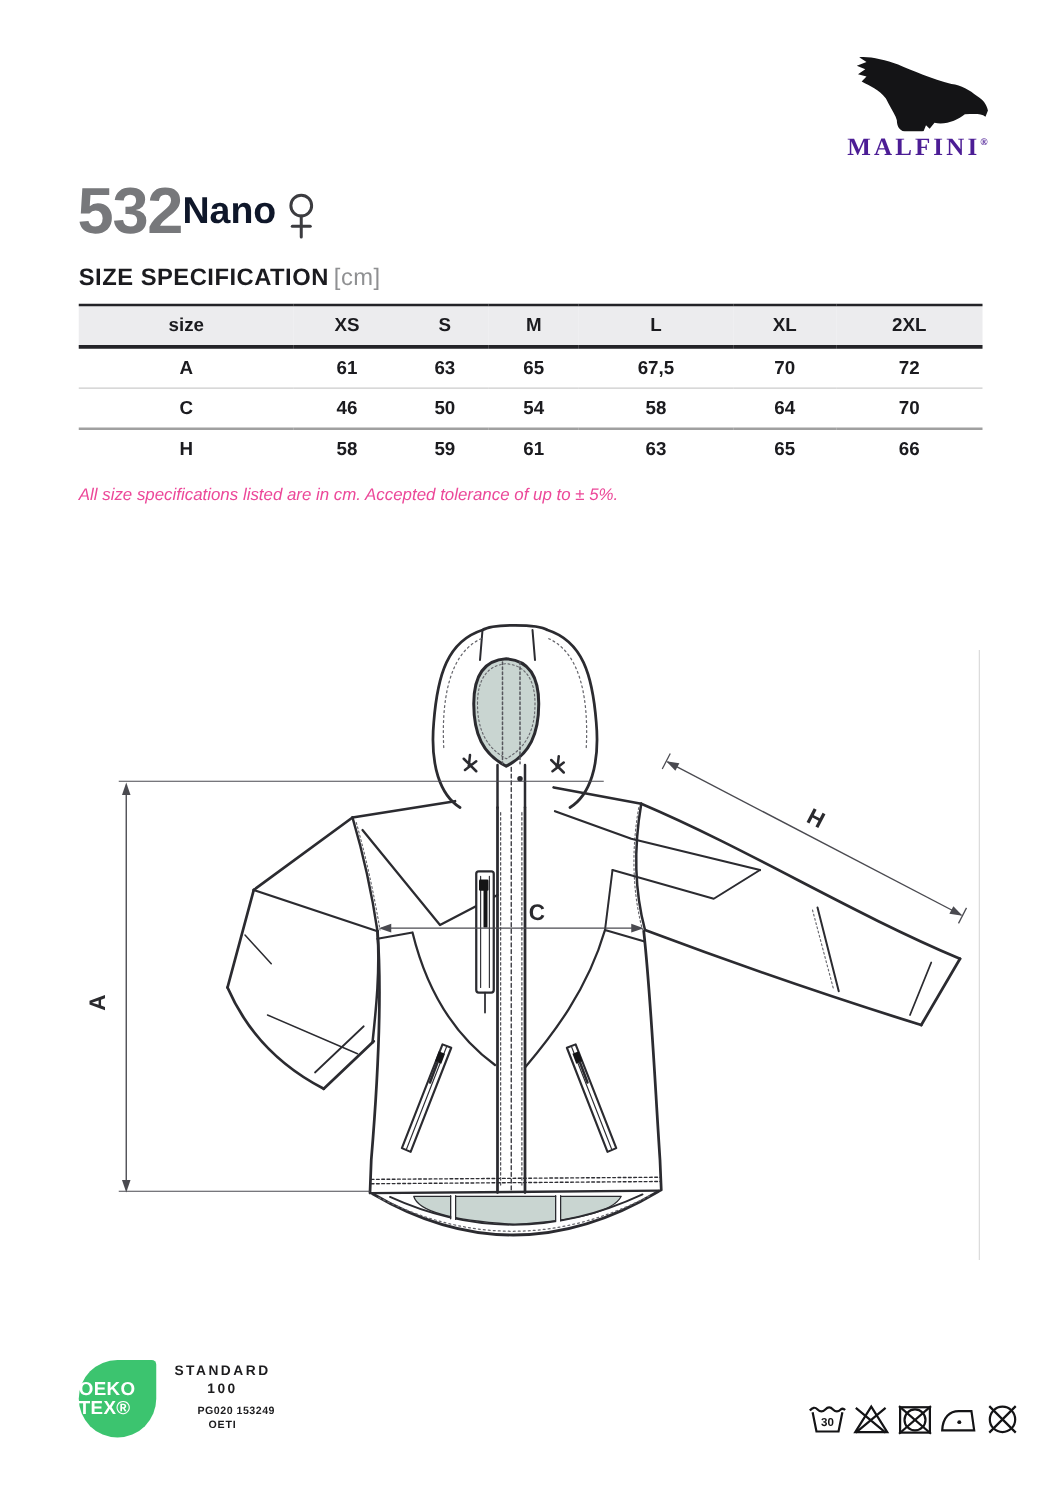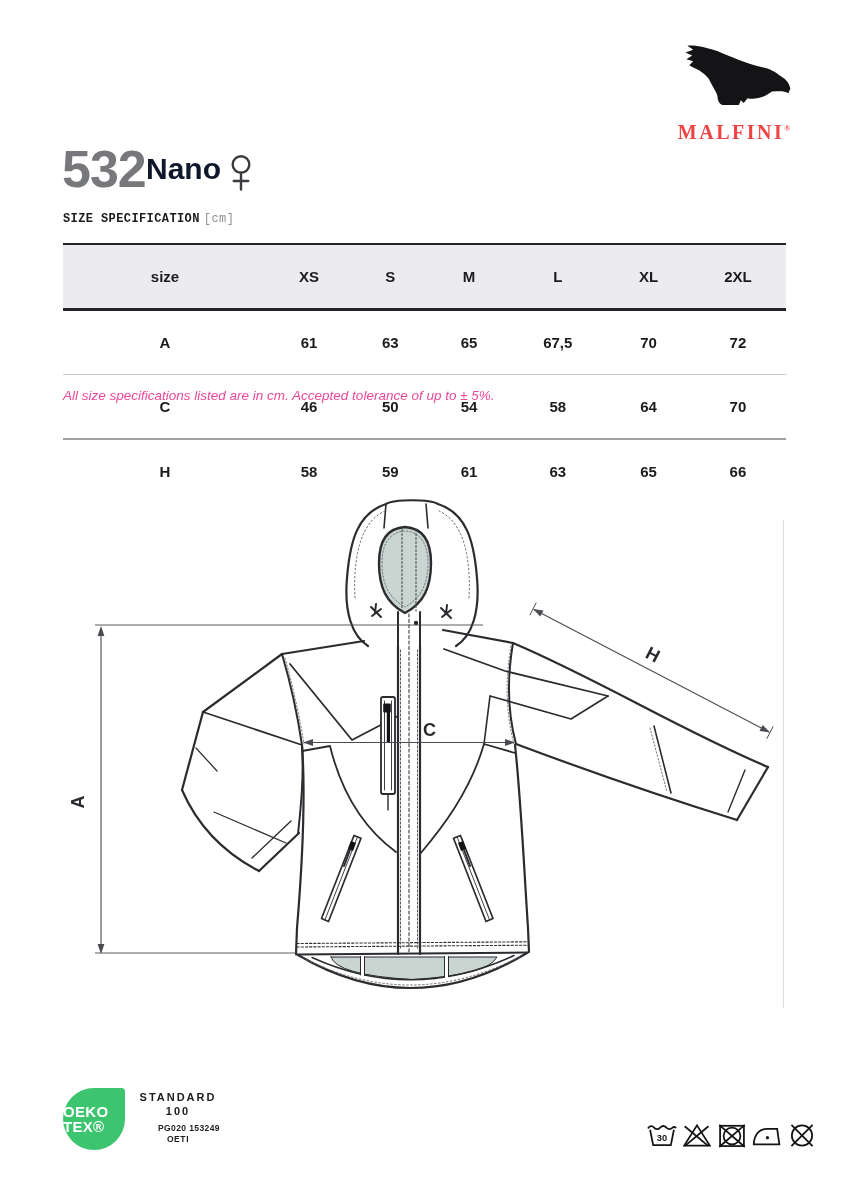--- a/index.html
+++ b/index.html
@@ -2,40 +2,40 @@
 <html><head>
 <meta charset="utf-8">
 <style>
   html,body{margin:0;padding:0;background:#ffffff;}
   .page{position:relative;width:849px;height:1200px;background:#ffffff;overflow:hidden;
         font-family:"Liberation Sans",sans-serif;color:#1b1b1f;}
 
   
   .brand{position:absolute;left:663px;top:37px;width:142px;text-align:center;}
   .brand svg{display:block;margin:0 auto;}
-  .brand-name{margin-top:16px;font-family:"Liberation Serif",serif;font-weight:700;
-              font-size:20px;letter-spacing:2.5px;color:#ef4444;white-space:nowrap;}
+  .brand-name{margin-top:2px;font-family:"Liberation Serif",serif;font-weight:700;
+              font-size:20px;letter-spacing:2.5px;color:#4c1d95;white-space:nowrap;}
   .brand-name sup{font-size:8px;letter-spacing:0;}
 
   
   .product-number{position:absolute;left:62px;top:143px;font-size:52px;line-height:1;
                   font-weight:700;color:#77787b;letter-spacing:-1px;}
   .product-name{position:absolute;left:146px;top:154px;font-size:30px;line-height:1;
                 font-weight:700;color:#0f172a;}
   .female-icon{position:absolute;left:228px;top:154px;}
 
   
-  .section-title{position:absolute;left:63px;top:212px;font-size:12px;font-weight:700;
-                 letter-spacing:.4px;color:#1b1b1f;font-family:Liberation Mono, monospace;}
+  .section-title{position:absolute;left:63px;top:212px;font-size:19px;font-weight:700;
+                 letter-spacing:.4px;color:#1b1b1f;}
   .section-title .unit{font-weight:400;color:#8f9092;margin-left:4px;}
 
   
   table.sizes{position:absolute;left:63px;top:243px;width:723px;border-collapse:collapse;
               border-top:2px solid #232327;}
-  table.sizes th,table.sizes td{height:31px;padding:16px;text-align:center;font-size:15px;
+  table.sizes th,table.sizes td{height:31px;padding:0;text-align:center;font-size:15px;
               font-weight:700;color:#1b1b1f;}
   table.sizes thead tr{background:#ececee;border-bottom:3px solid #232327;}
   table.sizes thead th:first-child{width:172px;}
   table.sizes tbody tr:nth-child(1){border-bottom:1px solid #cccccc;}
   table.sizes tbody tr:nth-child(2){border-bottom:2px solid #a0a0a0;}
 
   .note{position:absolute;left:63px;top:374px;font-size:13.5px;font-style:italic;
         color:#ec4899;}
 
   

